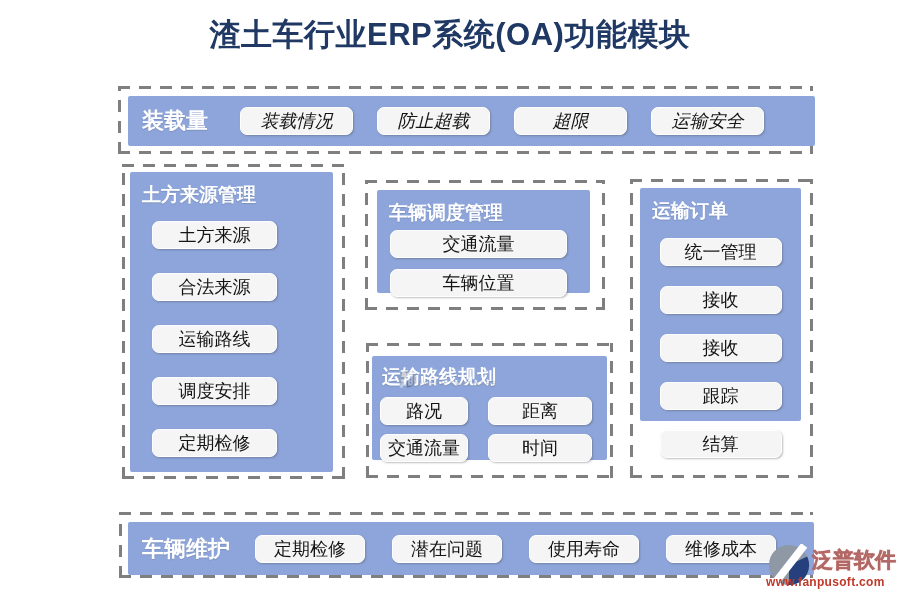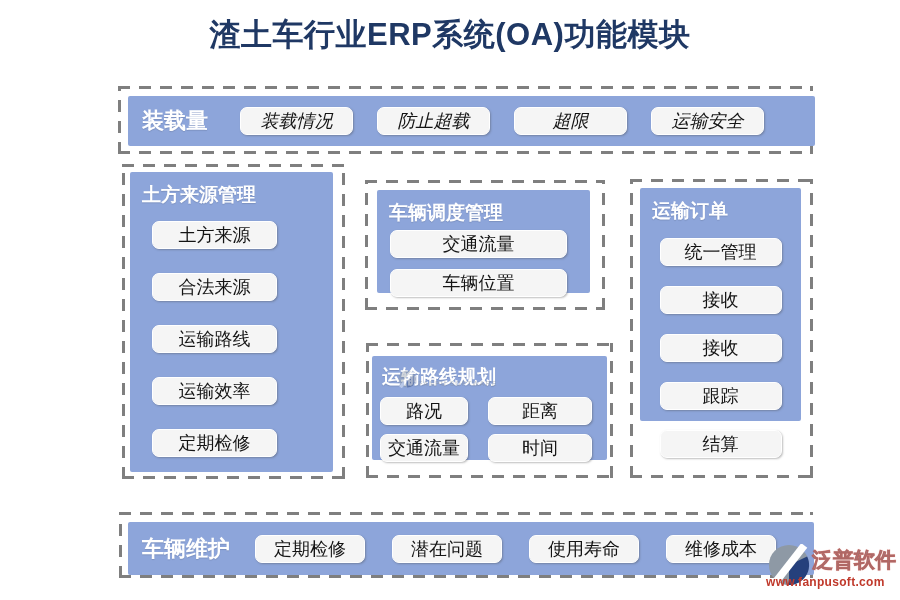--- a/index.html
+++ b/index.html
@@ -89,21 +89,21 @@
     </div>
   </section>
 
   <section class="dashed" style="left:122px;top:164px;width:223px;height:315px;font-family:Liberation Serif, serif;">
     <div class="panel" id="soil-panel" style="left:8px;top:8px;width:203px;height:300px;">
       <div class="col-header">土方来源管理</div>
       <div class="col-list">
         <span class="chip">土方来源</span>
         <span class="chip">合法来源</span>
         <span class="chip">运输路线</span>
-        <span class="chip">运输效率</span>
+        <span class="chip">调度安排</span>
         <span class="chip">定期检修</span>
       </div>
     </div>
   </section>
 
   <section class="dashed" style="left:365px;top:180px;width:240px;height:130px;">
     <div class="panel" id="dispatch-panel" style="left:12px;top:10px;width:213px;height:103px;">
       <div class="col-header">车辆调度管理</div>
       <div class="col-list">
         <span class="chip">交通流量</span>

